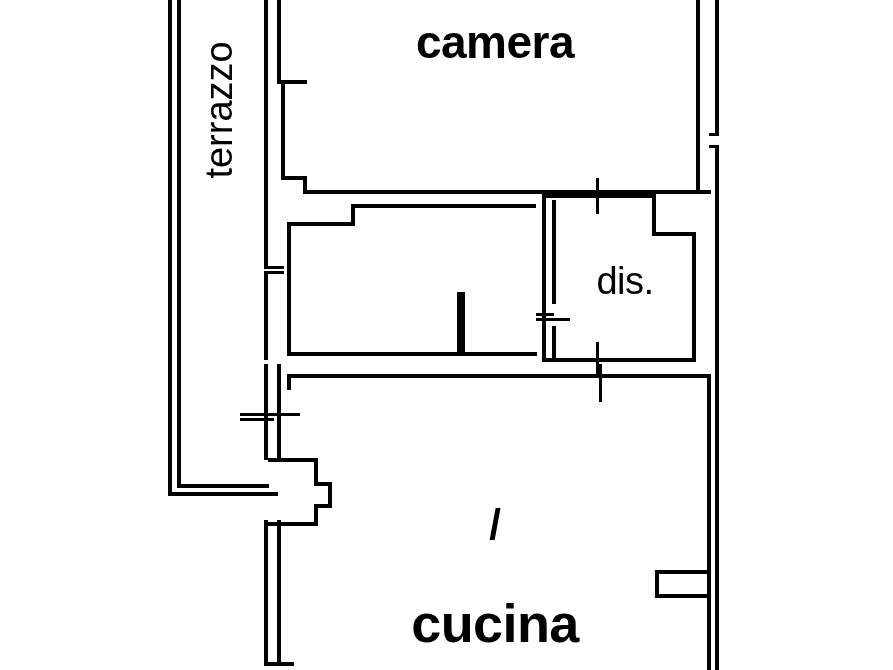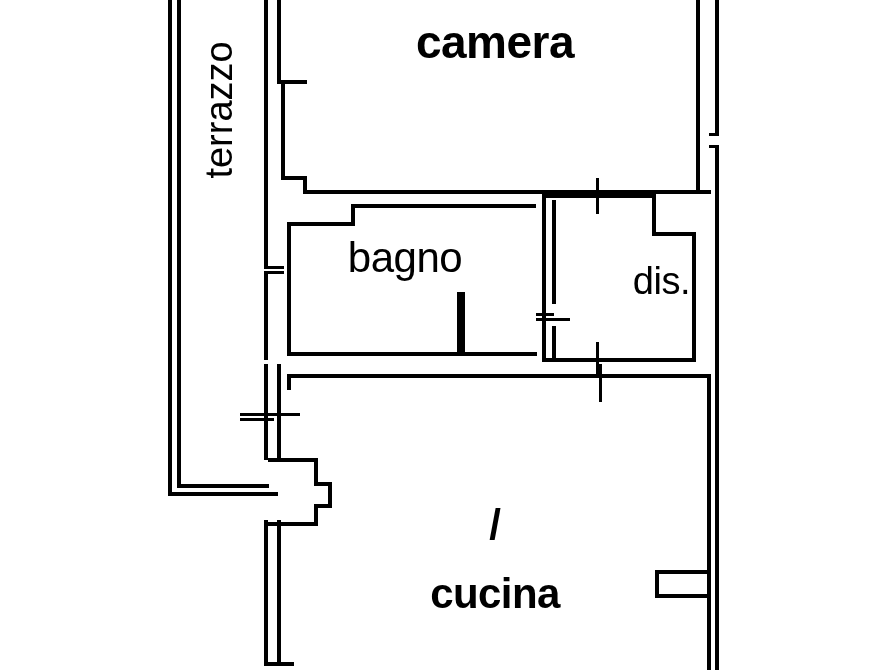--- a/index.html
+++ b/index.html
@@ -61,40 +61,39 @@
     width: 210px;
     font-size: 42px;
     letter-spacing: -0.5px;
   }
   #label-dis {
     left: 560px;
     top: 262px;
     width: 130px;
     font-size: 38px;
     letter-spacing: -0.5px;
-    text-align: right;
   }
   #label-soggiorno {
     left: 320px;
     top: 447px;
     width: 350px;
     font-size: 42px;
     letter-spacing: -0.6px;
   }
   #label-slash {
     left: 320px;
     top: 503px;
     width: 350px;
     font-size: 42px;
   }
   #label-cucina {
     left: 320px;
-    top: 572px;
+    top: 595px;
     width: 350px;
-    font-size: 42px;
+    font-size: 54px;
     letter-spacing: -0.6px;
   }
 </style>
 </head>
 <body>
 
 <div id="floorplan-root">
 
   <svg id="plan-svg" viewBox="0 0 893 670" preserveAspectRatio="none" shape-rendering="crispEdges">
 
@@ -209,21 +208,20 @@
       <rect x="264" y="266" width="20" height="3"></rect>
       <rect x="264" y="271" width="20" height="3"></rect>
     </g>
 
   </svg>
 
   <div class="room-label label-bold" id="label-camera">camera</div>
 
   <div class="room-label label-reg" id="label-terrazzo">terrazzo</div>
 
-  <div class="room-label label-reg" id="label-bagno">bagno</div>
 
   <div class="room-label label-reg" id="label-dis">dis.</div>
 
 
   <div class="room-label label-bold" id="label-slash">/</div>
 
   <div class="room-label label-bold" id="label-cucina">cucina</div>
 
 </div>
 

